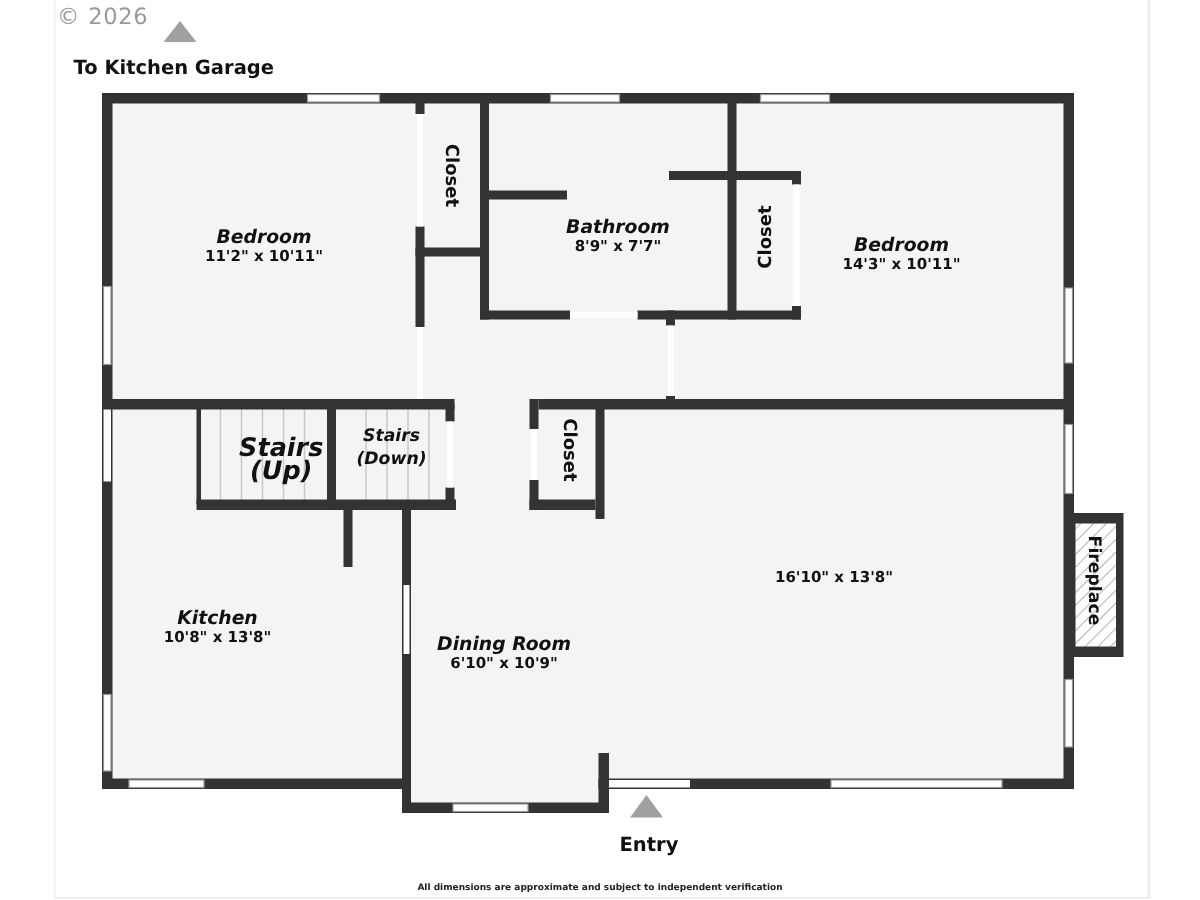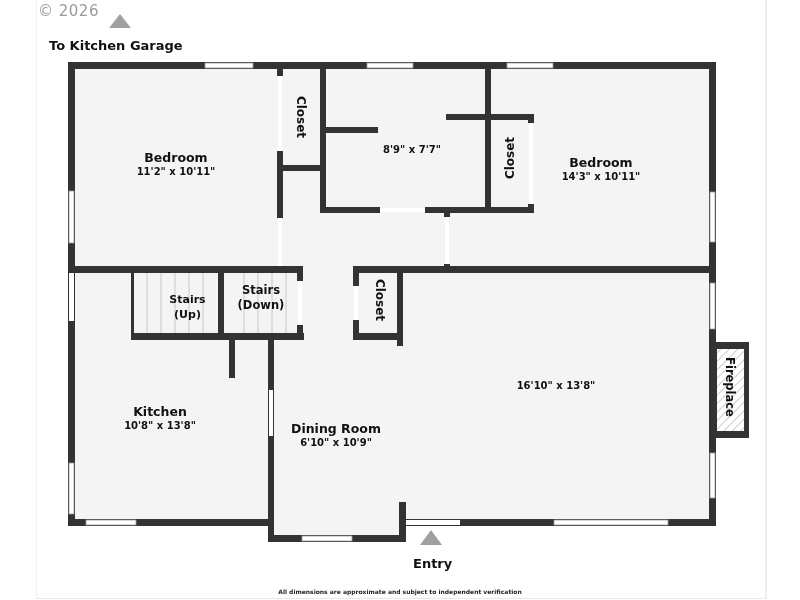--- a/index.html
+++ b/index.html
@@ -6,21 +6,21 @@
   body { width: 800px; height: 600px; position: relative; overflow: hidden;
          font-family: "DejaVu Sans", "Liberation Sans", sans-serif; }
   .page { position: absolute; left: 36px; top: 0; width: 728px; height: 598px;
           background: #ffffff; border-left: 1px solid #f0f0f0; border-right: 2px solid #eeeeee; border-bottom: 1px solid #e8e8e8; }
   .copyright { position: absolute; left: 38px; top: 2px; font-size: 15px; color: #9a9a9a; letter-spacing: 0.5px; }
   .garage-label { position: absolute; left: 49px; top: 38px; font-size: 13px; font-weight: bold; color: #111; }
   .entry-label { position: absolute; left: 413px; top: 556px; font-size: 13px; font-weight: bold; color: #111; text-align: right; }
   .disclaimer { position: absolute; left: 0; width: 800px; top: 588px; text-align: center; font-size: 6px; font-weight: bold; color: #222; }
   svg.plan { position: absolute; left: 0; top: 0; }
   .room-label { position: absolute; text-align: center; color: #111; }
-  .room-name { font-size: 12.5px; font-weight: bold; display: block; line-height: 15px; }
+  .room-name { font-size: 12.5px; font-weight: bold; display: block; line-height: 15px; font-style: italic; }
   .room-dim { font-size: 10px; font-weight: bold; display: block; line-height: 13px; }
   .vlabel { position: absolute; font-size: 12px; font-weight: bold; color: #111; transform-origin: center center; white-space: nowrap; }
 </style>
 </head>
 <body>
 
 <div class="page"></div>
 
 <div class="copyright">© 2026</div>
 <div class="garage-label">To Kitchen Garage</div>
@@ -138,40 +138,41 @@
   </g>
 
   <polygon points="431,530 442,545 420,545" fill="#a0a0a0"></polygon>
 </svg>
 
 <div class="room-label" style="left:106px; top:150px; width:140px;">
   <span class="room-name">Bedroom</span>
   <span class="room-dim">11'2" x 10'11"</span>
 </div>
 <div class="room-label" style="left:342px; top:143px; width:140px;">
+  <span class="room-name">Bathroom</span>
   <span class="room-dim">8'9" x 7'7"</span>
 </div>
 <div class="room-label" style="left:531px; top:155px; width:140px;">
   <span class="room-name">Bedroom</span>
   <span class="room-dim">14'3" x 10'11"</span>
 </div>
-<div class="room-label" style="left:90px; top:404px; width:140px;text-align:center;">
+<div class="room-label" style="left:75px; top:404px; width:140px;text-align:center;">
   <span class="room-name">Kitchen</span>
   <span class="room-dim">10'8" x 13'8"</span>
 </div>
 <div class="room-label" style="left:266px; top:421px; width:140px;">
   <span class="room-name">Dining Room</span>
   <span class="room-dim">6'10" x 10'9"</span>
 </div>
 <div class="room-label" style="left:486px; top:379px; width:140px;">
   <span class="room-dim">16'10" x 13'8"</span>
 </div>
 
 <div class="room-label" style="left:133px; top:292px; width:85px;">
-  <span class="room-name" style="font-size:11px;margin-left:24px;">Stairs (Up)</span>
+  <span class="room-name" style="font-size:17px;margin-left:24px;">Stairs (Up)</span>
 </div>
 <div class="room-label" style="left:226px; top:283px; width:70px;">
   <span class="room-name" style="font-size:11.5px;">Stairs</span>
   <span class="room-name" style="font-size:11.5px;">(Down)</span>
 </div>
 
 <div class="vlabel" style="left:279px; top:110px; width:44px; text-align:center; transform: rotate(90deg);">Closet</div>
 <div class="vlabel" style="left:488px; top:151px; width:44px; text-align:center; transform: rotate(-90deg);">Closet</div>
 <div class="vlabel" style="left:358px; top:293px; width:44px; text-align:center; transform: rotate(90deg);">Closet</div>
 <div class="vlabel" style="left:698px; top:380px; width:64px; text-align:center; font-size:11.5px; transform: rotate(90deg);">Fireplace</div>

